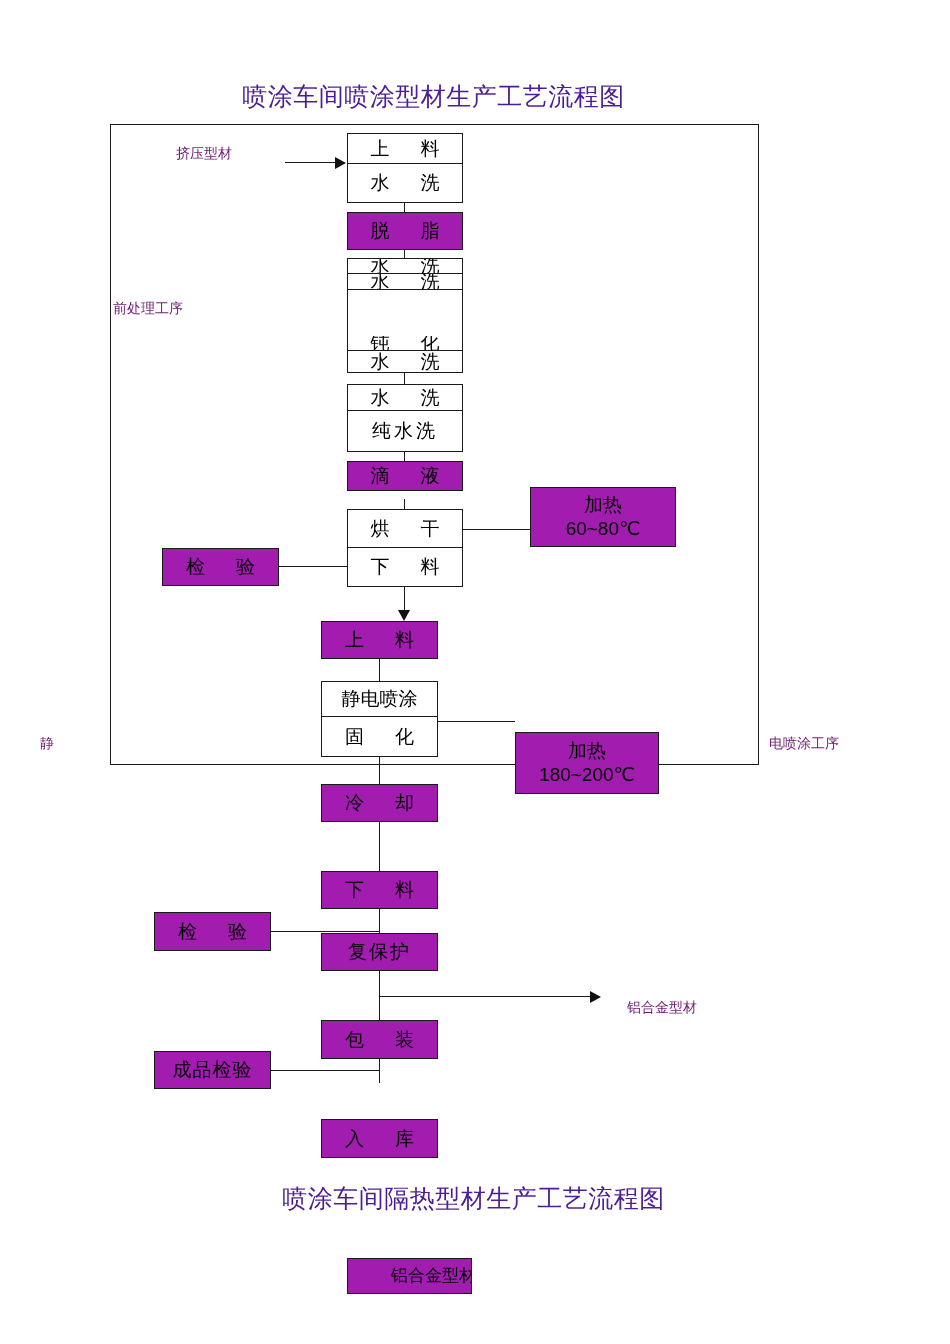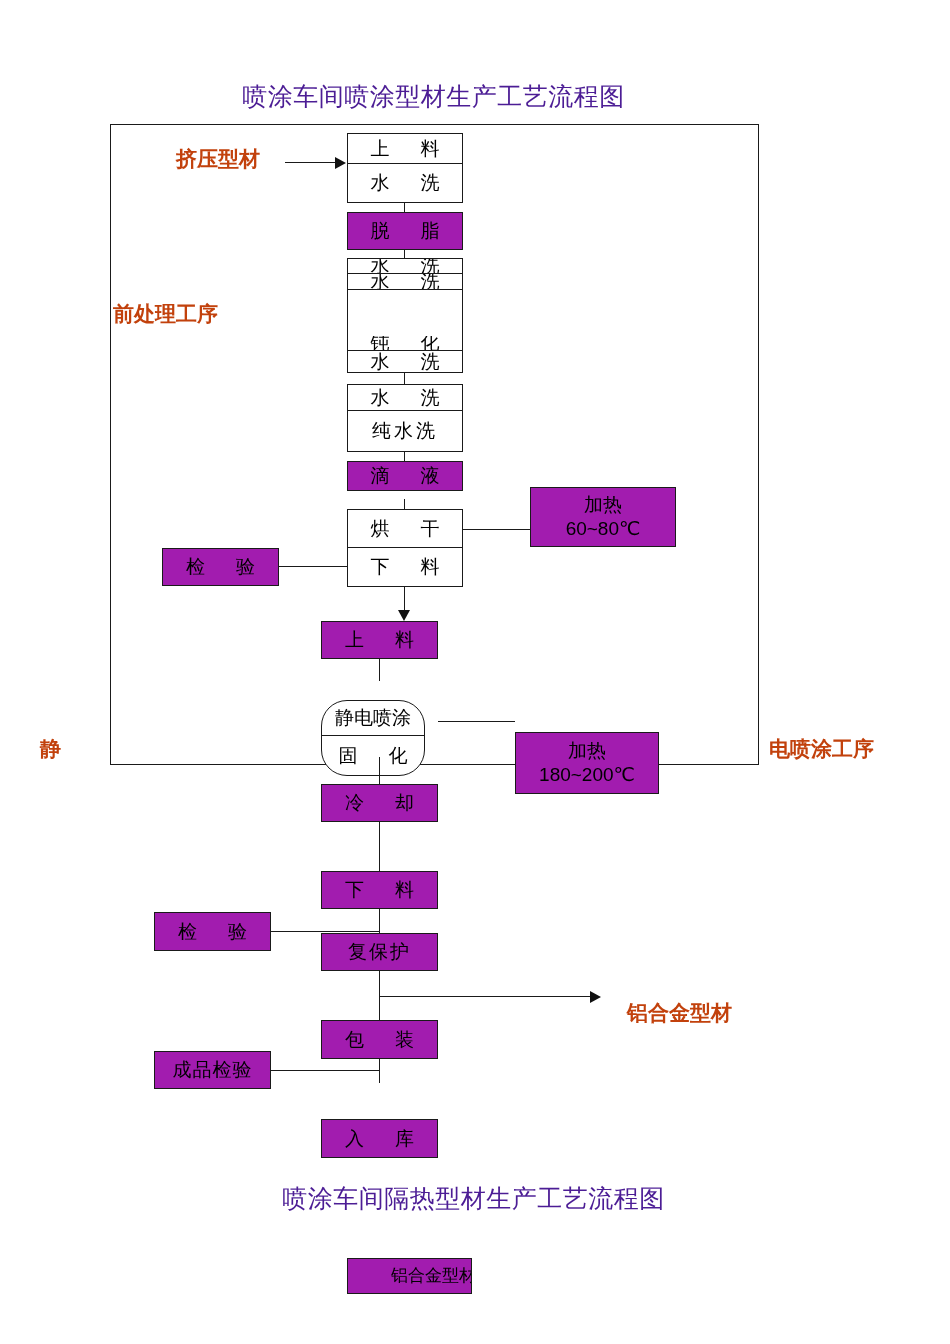--- a/index.html
+++ b/index.html
@@ -103,24 +103,24 @@
   .arrow-down {
     position: absolute;
     width: 0; height: 0;
     border-left: 6px solid transparent;
     border-right: 6px solid transparent;
     border-top: 11px solid #111;
   }
   
   .side-label {
     position: absolute;
-    font-size: 21px;
-    font-weight: bold;
-    white-space: nowrap;
-    color: #c2410c;
+    font-size: 14px;
+    font-weight: normal;
+    white-space: nowrap;
+    color: #701a75;
   }
 </style>
 </head>
 <body>
 
 <div id="page">
 
   <div class="title" style="left:110px; top:80px; width:647px;">喷涂车间喷涂型材生产工艺流程图</div>
 
   <div class="outer-rect" style="left:110px; top:124px; width:647px; height:639px;"></div>
@@ -179,21 +179,21 @@
   <div class="box" style="left:162px; top:548px; width:117px; height:38px;">检　验</div>
   <div class="hline" style="left:279px; top:566px; width:69px;"></div>
 
   <div class="vline" style="left:404px; top:587px; height:30px;"></div>
   <div class="arrow-down" style="left:398px; top:610px;"></div>
 
   <div class="box" style="left:321px; top:621px; width:117px; height:38px;">上　料</div>
 
   <div class="vline" style="left:379px; top:659px; height:22px;"></div>
 
-  <div class="stack" style="left:321px; top:700px; width:104px; height:76px;border-radius:26px;">
+  <div class="stack" style="left:321px; top:681px; width:117px; height:76px;">
     <div class="row tight" style="height:36px;">静电喷涂</div>
     <div class="row" style="height:40px;">固　化</div>
   </div>
 
   <div class="hline" style="left:438px; top:721px; width:77px;"></div>
   <div class="box two-line" style="left:515px; top:732px; width:144px; height:62px; font-size:19px;">
     <span>加热</span>
     <span>180~200℃</span>
   </div>
 

